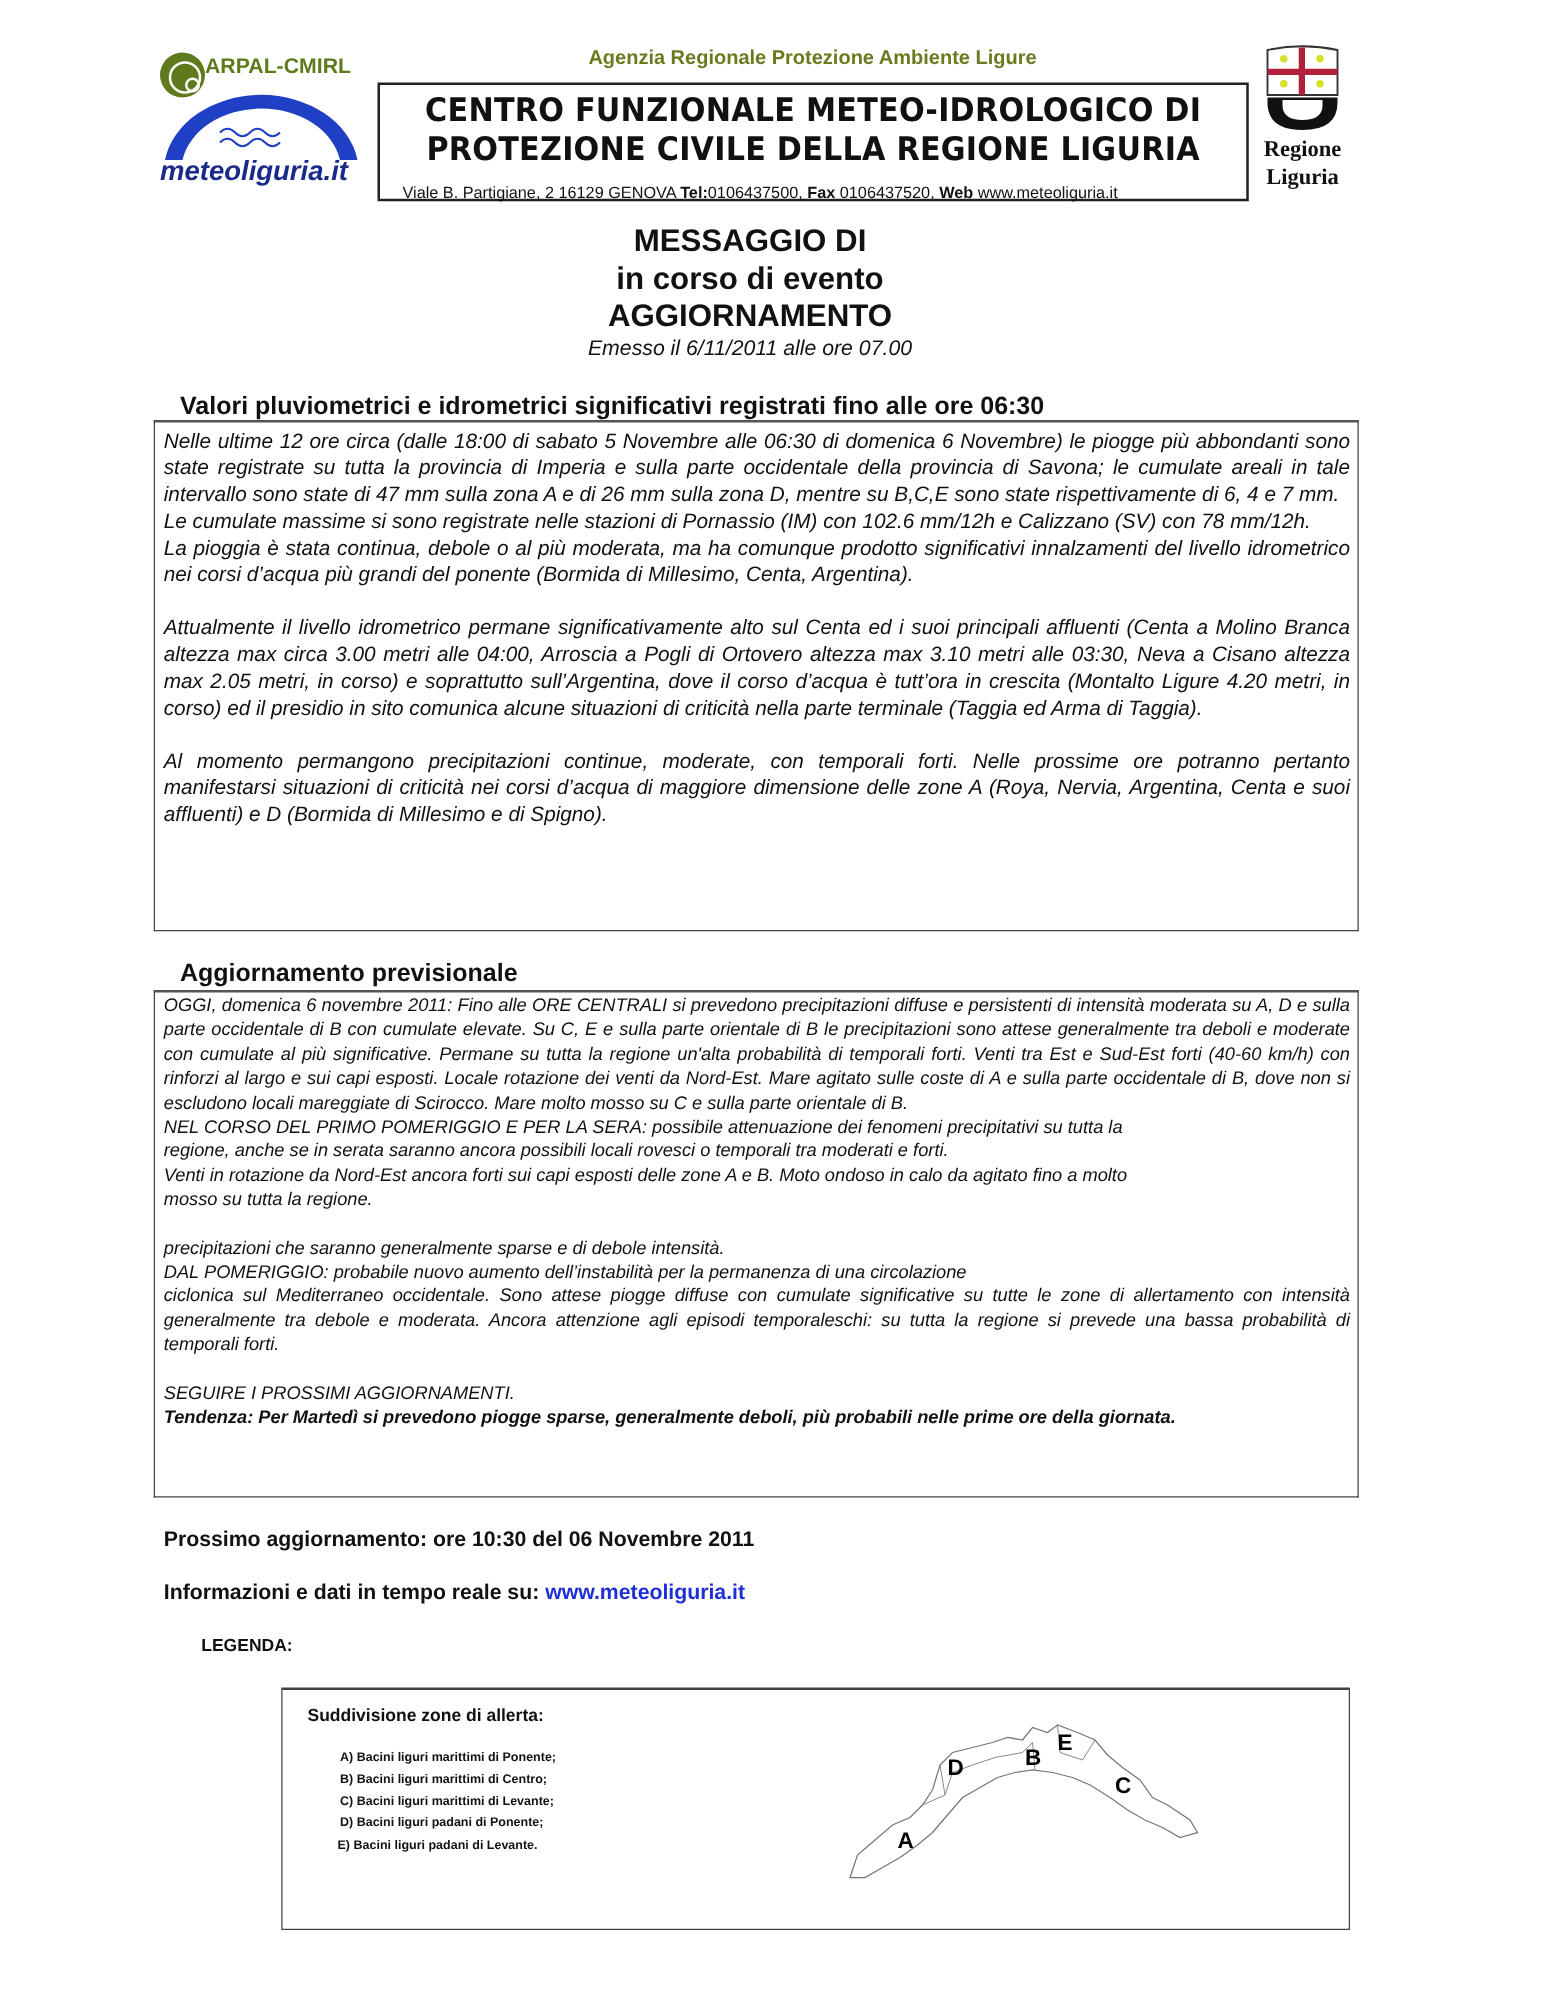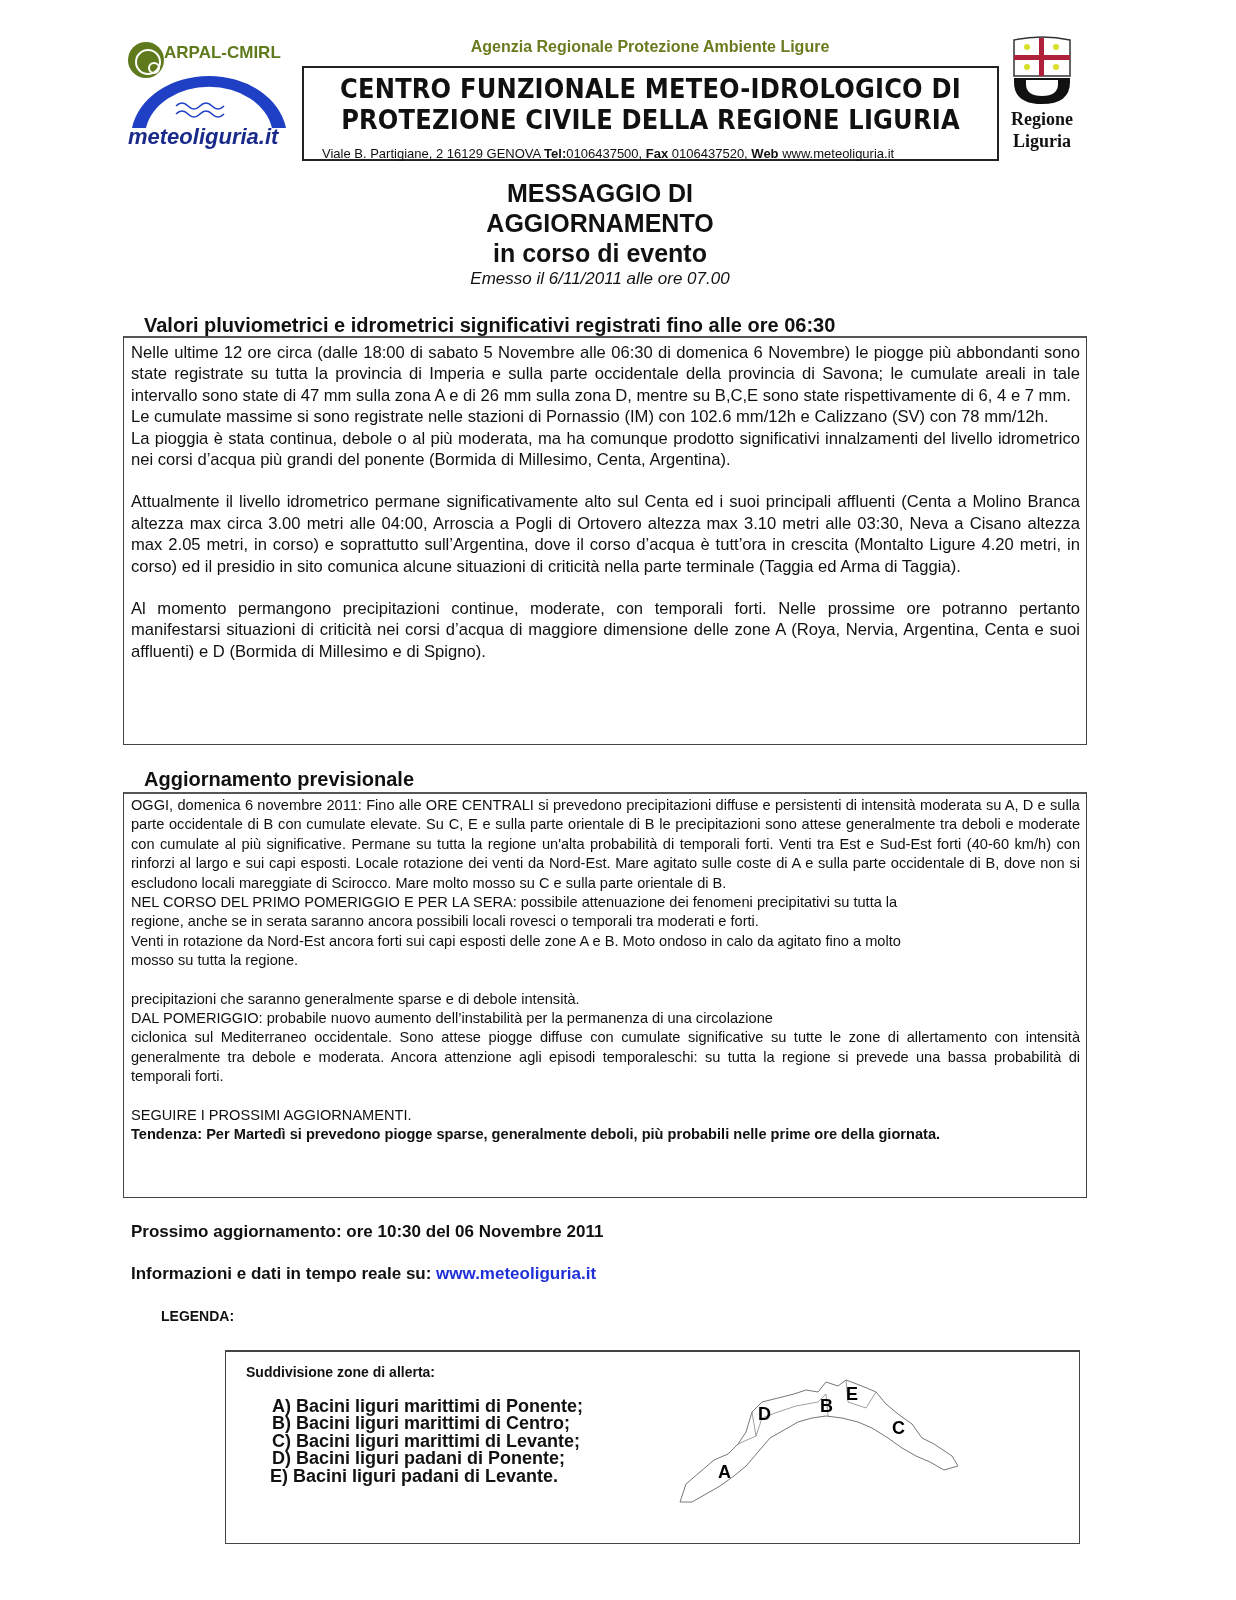--- a/index.html
+++ b/index.html
@@ -21,33 +21,33 @@
   #emitted { left:400px; top:269px; width:400px; text-align:center; font-style:italic; font-size:17px; }
 
   
   .sec-head { font-weight:bold; font-size:20px; left:144px; }
   #sec1-head { top:314px; }
   #sec2-head { top:768px; }
 
   .box { border:1px solid #444; border-top:2px solid #555; box-sizing:border-box; }
   #box1 { left:123px; top:336px; width:964px; height:409px; padding:4px 6px 0 7px; font-size:16.6px; line-height:21.4px; text-align:justify; }
   #box2 { left:123px; top:792px; width:964px; height:406px; padding:2px 6px 0 7px; font-size:14.6px; line-height:19.4px; }
-  .p { margin:0; }
+  .p { margin:0;font-style:italic; }
   .gap { height:21px; }
   .gap2 { height:19px; }
   .just { text-align:justify; }
 
   #next-update { left:131px; top:1222px; font-weight:bold; font-size:17px; }
   #info { left:131px; top:1264px; font-weight:bold; font-size:17px; }
   #info a { color:#1f2fd8; text-decoration:none; }
 
   #legend-label { left:137px; top:1308px; font-weight:bold; font-size:14px;padding-left:24px; }
   #legend-box { left:225px; top:1306px; width:855px; height:194px; border:1px solid #444; border-top:2px solid #444; box-sizing:border-box;margin-top:44px; }
   #legend-title { left:20px; top:12px; font-weight:bold; font-size:14px; position:absolute; }
-  #legend-list { position:absolute; left:46px; top:46px; font-weight:bold; font-size:18px; line-height:17.4px; margin:0; padding:0; list-style:none; }
+  #legend-list { position:absolute; left:46px; top:46px; font-weight:bold; font-size:10px; line-height:17.4px; margin:0; padding:0; list-style:none; }
   #legend-map { position:absolute; left:440px; top:10px; width:300px; height:150px; }
 </style>
 </head>
 <body>
 
 <div id="logo-left" class="abs">
   <svg width="168" height="112" viewBox="0 0 168 112">
     <circle cx="22" cy="20" r="18" fill="#5e7a1c"></circle>
     <circle cx="24" cy="22" r="12" fill="none" stroke="#fff" stroke-width="2"></circle>
     <circle cx="30" cy="28" r="5" fill="none" stroke="#fff" stroke-width="2"></circle>
@@ -82,22 +82,22 @@
     <path d="M16 44 L48 44 L48 48 Q48 60 32 60 Q16 60 16 48 Z" fill="#fff"></path>
   </svg>
   <div class="name">
     <div>Regione</div>
     <div>Liguria</div>
   </div>
 </div>
 
 <div id="title" class="abs">
   <div>MESSAGGIO DI</div>
+  <div>in corso di evento</div>
   <div>AGGIORNAMENTO</div>
-  <div>in corso di evento</div>
 </div>
 <div id="emitted" class="abs">Emesso il 6/11/2011 alle ore 07.00</div>
 
 <div id="sec1-head" class="abs sec-head">Valori pluviometrici e idrometrici significativi registrati fino alle ore 06:30</div>
 <div id="box1" class="abs box">
   <p class="p">Nelle ultime 12 ore circa (dalle 18:00 di sabato 5 Novembre alle 06:30 di domenica 6 Novembre) le piogge più abbondanti sono state registrate su tutta la provincia di Imperia e sulla parte occidentale della provincia di Savona; le cumulate areali in tale intervallo sono state di 47 mm sulla zona A e di 26 mm sulla zona D, mentre su B,C,E sono state rispettivamente di 6, 4 e 7 mm.</p>
   <p class="p">Le cumulate massime si sono registrate nelle stazioni di Pornassio (IM) con 102.6 mm/12h e Calizzano (SV) con 78 mm/12h.</p>
   <p class="p">La pioggia è stata continua, debole o al più moderata, ma ha comunque prodotto significativi innalzamenti del livello idrometrico nei corsi d’acqua più grandi del ponente (Bormida di Millesimo, Centa, Argentina).</p>
   <div class="gap"></div>
   <p class="p">Attualmente il livello idrometrico permane significativamente alto sul Centa ed i suoi principali affluenti (Centa a Molino Branca altezza max circa 3.00 metri alle 04:00, Arroscia a Pogli di Ortovero altezza max 3.10 metri alle 03:30, Neva a Cisano altezza max 2.05 metri, in corso) e soprattutto sull’Argentina, dove il corso d’acqua è tutt’ora in crescita (Montalto Ligure 4.20 metri, in corso) ed il presidio in sito comunica alcune situazioni di criticità nella parte terminale (Taggia ed Arma di Taggia).</p>

